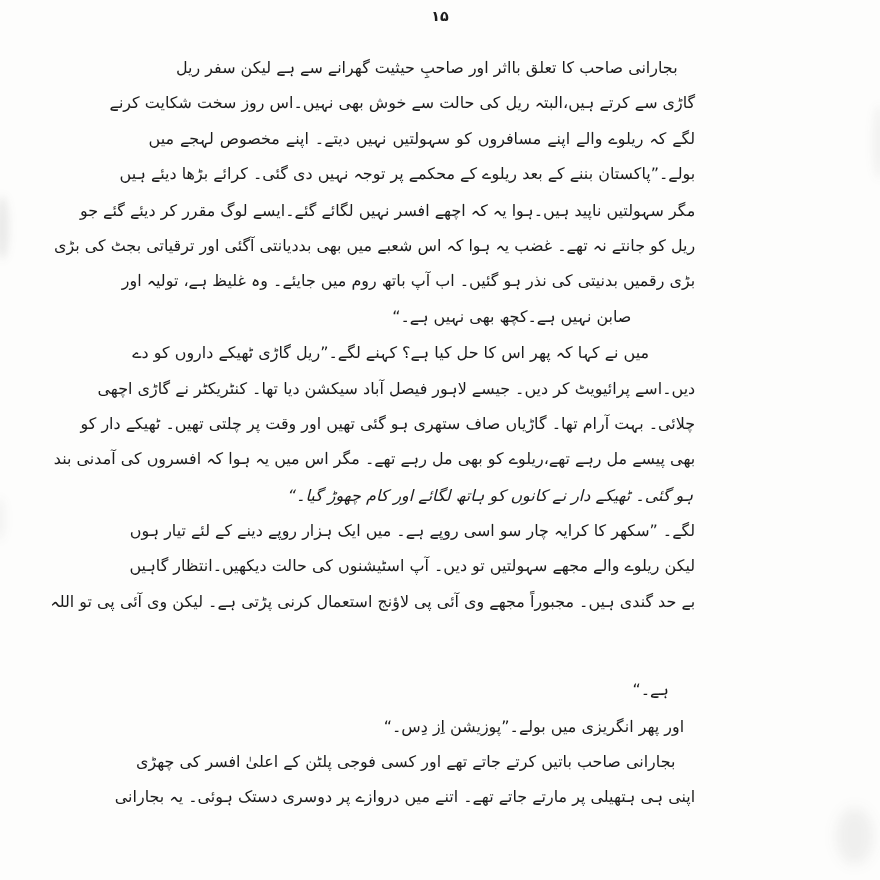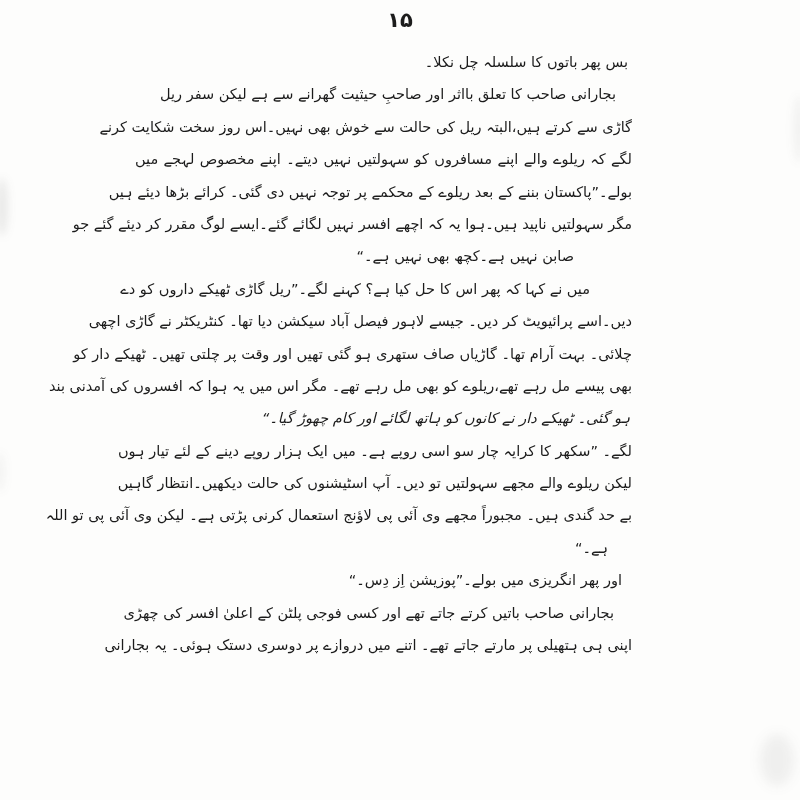--- a/index.html
+++ b/index.html
@@ -16,21 +16,21 @@
     width: 800px;
     height: 800px;
     background: #fdfdfc;
   }
   .page-number {
     position: absolute;
     top: 8px;
     left: 0;
     width: 800px;
     text-align: center;
-    font-size: 21px;
+    font-size: 13px;
     font-weight: bold;
     color: #1c1c1c;
     letter-spacing: 1px;
   }
   .text-block {
     position: absolute;
     top: 46px;
     left: 135px;
     width: 497px;
     direction: rtl;
@@ -63,36 +63,37 @@
   .a4 { left: -5px; top: 452px; width: 10px; height: 40px; background: rgba(60,60,60,0.05); }
 </style>
 </head>
 <body>
 
 <div class="page">
 
   <div class="page-number">۱۵</div>
 
   <div class="text-block" lang="ur" dir="rtl">
-    <div class="ln end" style="padding-right:4px;">بس پھر باتوں کا سلسلہ چل نکلا۔</div>
     <div class="ln start" style="padding-right:16px;">بجارانی صاحب کا تعلق بااثر اور صاحبِ حیثیت گھرانے سے ہے لیکن سفر ریل</div>
     <div class="ln full">گاڑی سے کرتے ہیں،البتہ ریل کی حالت سے خوش بھی نہیں۔اس روز سخت شکایت کرنے</div>
     <div class="ln full">لگے کہ ریلوے والے اپنے مسافروں کو سہولتیں نہیں دیتے۔ اپنے مخصوص لہجے میں</div>
     <div class="ln full">بولے۔”پاکستان بننے کے بعد ریلوے کے محکمے پر توجہ نہیں دی گئی۔ کرائے بڑھا دیئے ہیں</div>
     <div class="ln full">مگر سہولتیں ناپید ہیں۔ہوا یہ کہ اچھے افسر نہیں لگائے گئے۔ایسے لوگ مقرر کر دیئے گئے جو</div>
+    <div class="ln full">ریل کو جانتے نہ تھے۔ غضب یہ ہوا کہ اس شعبے میں بھی بددیانتی آگئی اور ترقیاتی بجٹ کی بڑی</div>
+    <div class="ln full">بڑی رقمیں بدنیتی کی نذر ہو گئیں۔ اب آپ باتھ روم میں جایئے۔ وہ غلیظ ہے، تولیہ اور</div>
     <div class="ln end" style="padding-right:58px;">صابن نہیں ہے۔کچھ بھی نہیں ہے۔“</div>
     <div class="ln start" style="padding-right:42px;">میں نے کہا کہ پھر اس کا حل کیا ہے؟ کہنے لگے۔”ریل گاڑی ٹھیکے داروں کو دے</div>
     <div class="ln full">دیں۔اسے پرائیویٹ کر دیں۔ جیسے لاہور فیصل آباد سیکشن دیا تھا۔ کنٹریکٹر نے گاڑی اچھی</div>
     <div class="ln full">چلائی۔ بہت آرام تھا۔ گاڑیاں صاف ستھری ہو گئی تھیں اور وقت پر چلتی تھیں۔ ٹھیکے دار کو</div>
     <div class="ln full">بھی پیسے مل رہے تھے،ریلوے کو بھی مل رہے تھے۔ مگر اس میں یہ ہوا کہ افسروں کی آمدنی بند</div>
     <div class="ln end" style="padding-right:2px;font-style:italic;">ہو گئی۔ ٹھیکے دار نے کانوں کو ہاتھ لگائے اور کام چھوڑ گیا۔“</div>
     <div class="ln full">لگے۔ ”سکھر کا کرایہ چار سو اسی روپے ہے۔ میں ایک ہزار روپے دینے کے لئے تیار ہوں</div>
     <div class="ln full">لیکن ریلوے والے مجھے سہولتیں تو دیں۔ آپ اسٹیشنوں کی حالت دیکھیں۔انتظار گاہیں</div>
     <div class="ln full">بے حد گندی ہیں۔ مجبوراً مجھے وی آئی پی لاؤنج استعمال کرنی پڑتی ہے۔ لیکن وی آئی پی تو اللہ</div>
-    <div class="ln end" style="padding-right:24px;">ہے۔“</div>
+    <div class="ln end" style="padding-right:24px;margin-top:48px;">ہے۔“</div>
     <div class="ln end" style="padding-right:10px;">اور پھر انگریزی میں بولے۔”پوزیشن اِز دِس۔“</div>
     <div class="ln start" style="padding-right:18px;">بجارانی صاحب باتیں کرتے جاتے تھے اور کسی فوجی پلٹن کے اعلیٰ افسر کی چھڑی</div>
     <div class="ln full">اپنی ہی ہتھیلی پر مارتے جاتے تھے۔ اتنے میں دروازے پر دوسری دستک ہوئی۔ یہ بجارانی</div>
   </div>
 
   <div class="artifact a1"></div>
   <div class="artifact a2"></div>
   <div class="artifact a3"></div>
   <div class="artifact a4"></div>
 

